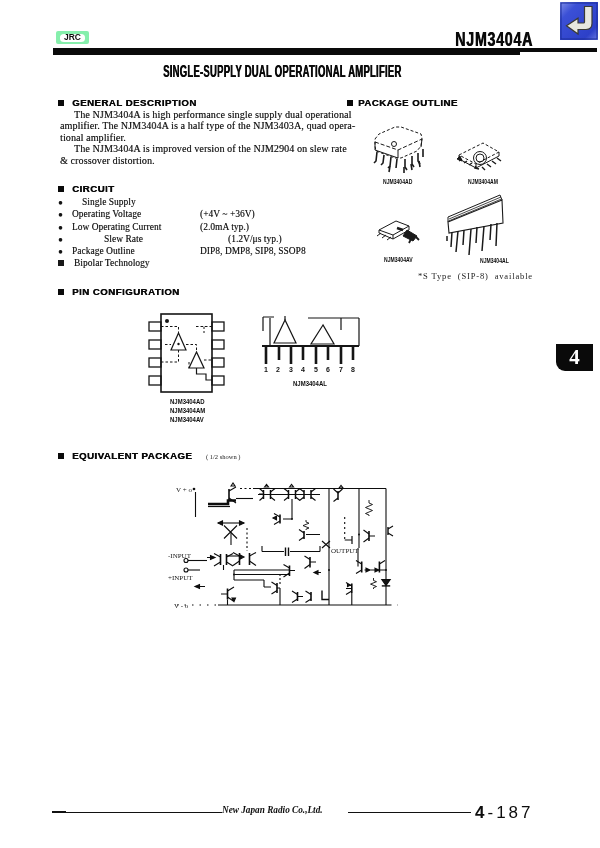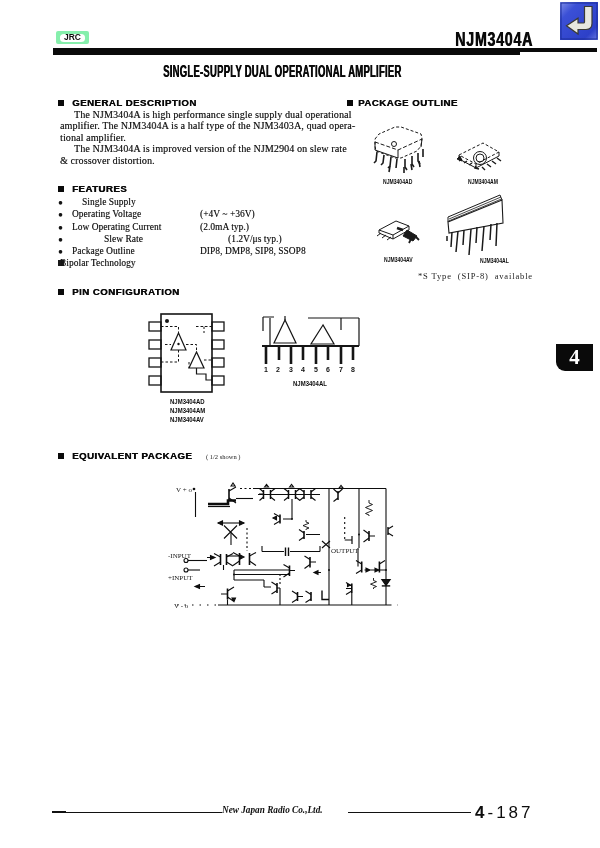--- a/index.html
+++ b/index.html
@@ -47,21 +47,21 @@
 
 <div class="abs body-t" style="left:60px;top:108.5px;width:300px;white-space:nowrap;">
 <span style="margin-left:14px;"></span>The NJM3404A is high performance single supply dual operational<br>
 amplifier. The NJM3404A is a half type of the NJM3403A, quad opera-<br>
 tional amplifier.<br>
 <span style="margin-left:14px;"></span>The NJM3404A is improved version of the NJM2904 on slew rate<br>
 &amp; crossover distortion.
 </div>
 
 <div class="sq" style="left:58px;top:186px;"></div>
-<div class="abs hdr" style="left:72px;top:183px;">FEATURES</div>
+<div class="abs hdr" style="left:72px;top:183px;">CIRCUIT</div>
 
 <div class="abs" style="left:58px;top:197px;width:300px;font-family:'Liberation Serif',serif;font-size:9.3px;color:#131313;letter-spacing:0.1px;text-shadow:0.3px 0 0 rgba(20,20,20,0.55);">
   <div style="position:relative;height:12.3px;">
         <span style="position:absolute;left:0;top:1px;font-size:8px;">●</span>
         <span style="position:absolute;left:24px;">Single Supply</span>
       </div>
   <div style="position:relative;height:12.3px;">
         <span style="position:absolute;left:0;top:1px;font-size:8px;">●</span>
         <span style="position:absolute;left:14px;">Operating Voltage</span>
         <span style="position:absolute;left:142px;">(+4V ~ +36V)</span>
@@ -76,21 +76,21 @@
         <span style="position:absolute;left:14px;margin-left:32px;">Slew Rate</span>
         <span style="position:absolute;left:142px;margin-left:28px;">(1.2V/μs typ.)</span>
       </div>
   <div style="position:relative;height:12.3px;">
         <span style="position:absolute;left:0;top:1px;font-size:8px;">●</span>
         <span style="position:absolute;left:14px;">Package Outline</span>
         <span style="position:absolute;left:142px;">DIP8, DMP8, SIP8, SSOP8</span>
       </div>
   <div style="position:relative;height:12.3px;">
         <span style="position:absolute;left:0;top:1.5px;width:6px;height:6px;background:#181818;"></span>
-        <span style="position:absolute;left:2px;">Bipolar Technology</span>
+        <span style="position:absolute;left:16px;">Bipolar Technology</span>
       </div>
 </div>
 
 <div class="sq" style="left:347px;top:100px;"></div>
 <div class="abs hdr" style="left:358px;top:97px;">PACKAGE OUTLINE</div>
 
 <div class="abs" style="left:345px;top:115px;">
 <svg width="215" height="150" viewBox="0 0 215 150" fill="none" stroke="#1a1a1a" stroke-width="1">
 
   <g>

